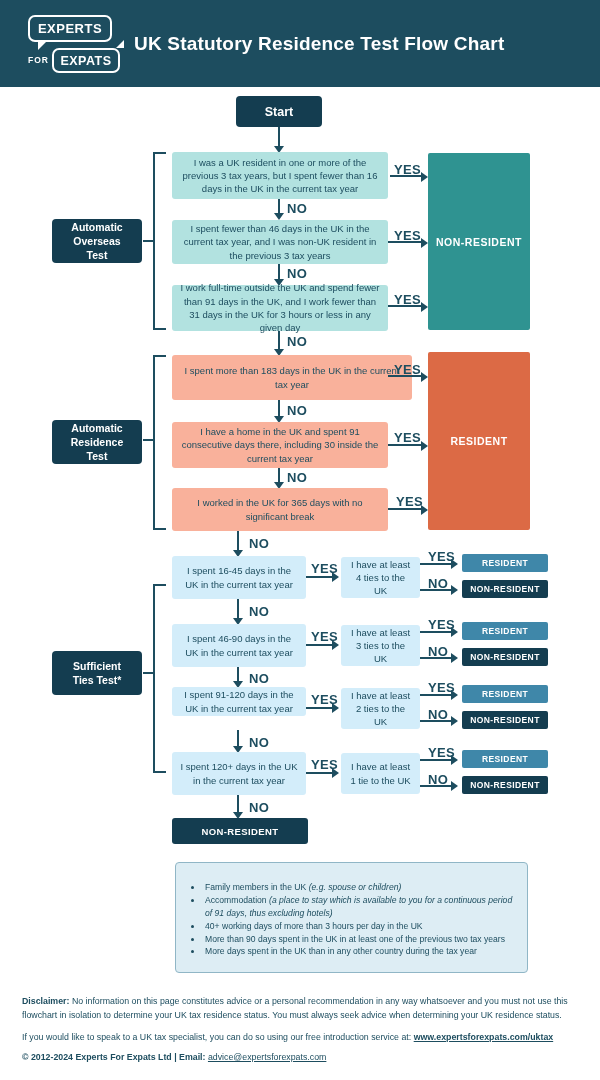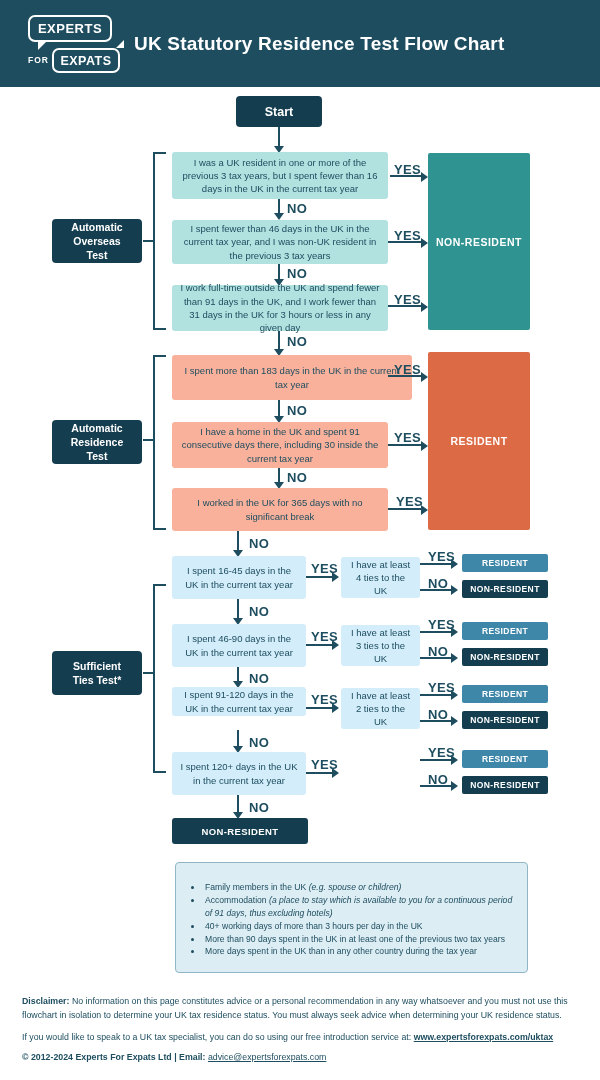--- a/index.html
+++ b/index.html
@@ -197,20 +197,21 @@
   <div class="ah-r" style="left:451px;top:716px"></div>
   <div class="badge" style="top:711px;background:var(--dark)">NON-RESIDENT</div>
   <div class="lbl" style="left:249px;top:735px">NO</div>
   <div class="vl" style="left:237px;top:730px;height:16px"></div>
   <div class="ah-d" style="left:233px;top:746px"></div>
 
   <div class="qbox blubg" style="left:172px;top:752px;width:134px;height:43px">I spent 120+ days in the UK in the current tax year</div>
   <div class="lbl" style="left:311px;top:757px">YES</div>
   <div class="hl" style="left:306px;top:772px;width:26px"></div>
   <div class="ah-r" style="left:332px;top:768px"></div>
+  <div class="qbox blubg" style="left:341px;top:753px;width:79px;height:41px">I have at least 1 tie to the UK</div>
   <div class="lbl" style="left:428px;top:745px">YES</div>
   <div class="hl" style="left:420px;top:759px;width:31px"></div>
   <div class="ah-r" style="left:451px;top:755px"></div>
   <div class="badge" style="top:750px;background:var(--steel_blue)">RESIDENT</div>
   <div class="lbl" style="left:428px;top:772px">NO</div>
   <div class="hl" style="left:420px;top:785px;width:31px"></div>
   <div class="ah-r" style="left:451px;top:781px"></div>
   <div class="badge" style="top:776px;background:var(--dark)">NON-RESIDENT</div>
 
   <div class="hl" style="left:153px;top:584px;width:13px"></div>

